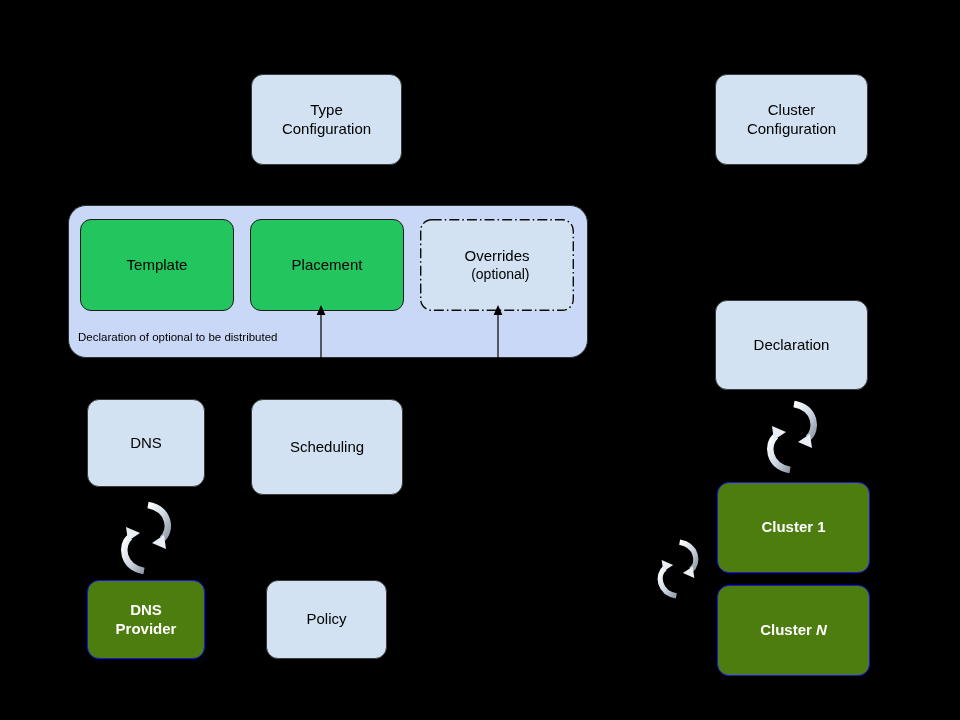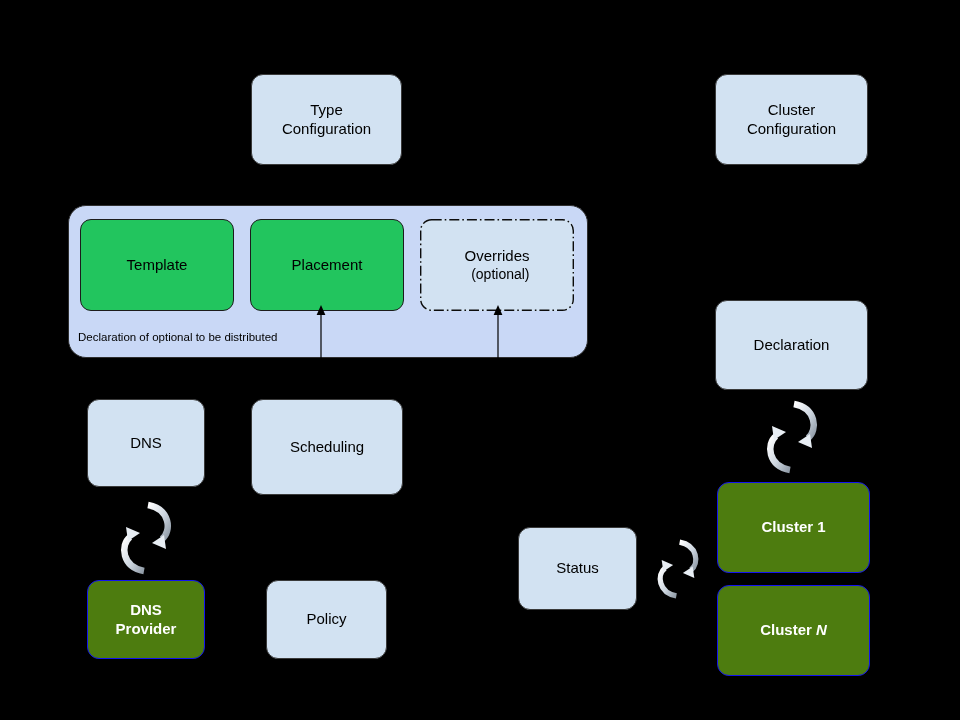--- a/index.html
+++ b/index.html
@@ -211,23 +211,20 @@
       <span>Cluster </span><span>1</span>
     </span>
   </div>
 
   <div class="node blue" style="left:697px; top:585px; width:153px; height:91px;">
     <span>
       <span>Cluster </span><span class="italic-n">N</span>
     </span>
   </div>
 
-  <div class="node" style="left:498px; top:527px; width:119px; height:83px;">
-    <span class="label">Status</span>
-  </div>
 
   <svg class="sync" style="left:627px; top:528px;" width="62" height="82" viewBox="0 0 76 82">
     <defs>
       <linearGradient id="g3" x1="0" y1="0" x2="1" y2="1">
         <stop offset="0%" stop-color="#ffffff"></stop>
         <stop offset="55%" stop-color="#cdd6e0"></stop>
         <stop offset="100%" stop-color="#8f9aa6"></stop>
       </linearGradient>
     </defs>
     <g fill="none" stroke="url(#g3)" stroke-width="6.5" stroke-linecap="butt">

